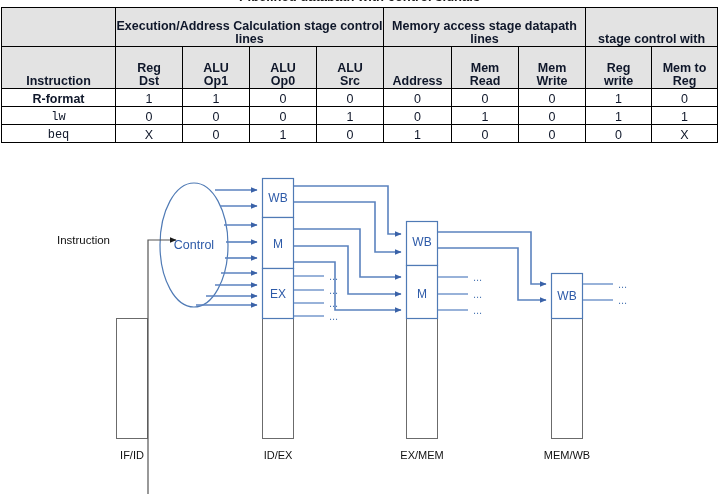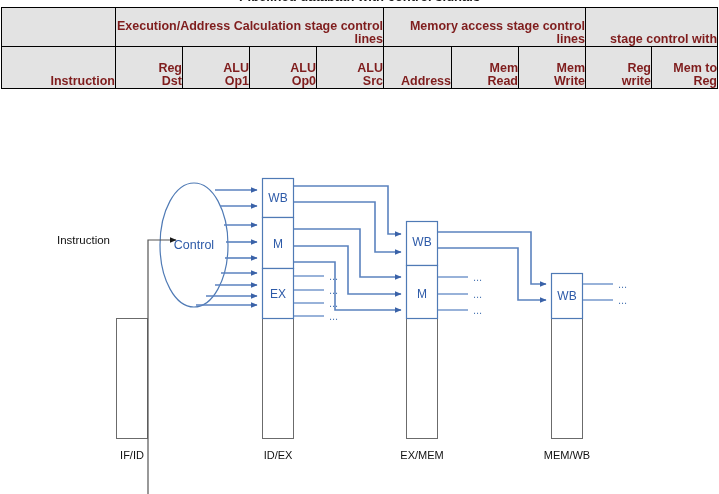--- a/index.html
+++ b/index.html
@@ -20,24 +20,24 @@
   
   .ctrl-table{
     position:absolute;left:1px;top:7px;
     border-collapse:collapse;
     table-layout:fixed;
     width:716px;
   }
   .ctrl-table td,.ctrl-table th{
     border:1px solid #000000;
     padding:0;
-    text-align:right;
+    text-align:center;
     vertical-align:bottom;
     font-size:12.5px;
-    color:#7f1d1d;
+    color:#0f172a;
     line-height:1.05;
   }
   .ctrl-table th{
     background:#e3e3e3;
     font-weight:bold;
   }
   .grp-head{height:38px;vertical-align:middle;padding:0 2px;}
   .sub-head{height:41px;padding-bottom:2px;}
   .corner{background:#e3e3e3;border:1px solid #000;}
   .instr-head{
@@ -73,21 +73,21 @@
         <col style="width:68px">
       <col style="width:67px">
         <col style="width:67px">
         <col style="width:66px">
       <col style="width:66px">
     </colgroup>
     <thead>
       <tr>
         <th class="corner"></th>
         <th class="grp-head" colspan="4">Execution/Address Calculation stage control lines</th>
-        <th class="grp-head" colspan="3">Memory access stage control lines</th>
+        <th class="grp-head" colspan="3">Memory access stage datapath lines</th>
         <th class="grp-head" colspan="2">stage control with</th>
       </tr>
       <tr>
         <th class="instr-head sub-head">Instruction</th>
         <th class="sub-head">
           <div>Reg</div>
           <div>Dst</div>
         </th>
         <th class="sub-head">
           <div>ALU</div>
@@ -117,20 +117,56 @@
           <div>Reg</div>
           <div>write</div>
         </th>
         <th class="sub-head">
           <div>Mem to</div>
           <div>Reg</div>
         </th>
       </tr>
     </thead>
     <tbody>
+      <tr>
+        <td class="instr-name bold">R-format</td>
+        <td class="row-cell">1</td>
+        <td class="row-cell">1</td>
+        <td class="row-cell">0</td>
+        <td class="row-cell">0</td>
+        <td class="row-cell">0</td>
+        <td class="row-cell">0</td>
+        <td class="row-cell">0</td>
+        <td class="row-cell">1</td>
+        <td class="row-cell">0</td>
+      </tr>
+      <tr>
+        <td class="instr-name mono">lw</td>
+        <td class="row-cell">0</td>
+        <td class="row-cell">0</td>
+        <td class="row-cell">0</td>
+        <td class="row-cell">1</td>
+        <td class="row-cell">0</td>
+        <td class="row-cell">1</td>
+        <td class="row-cell">0</td>
+        <td class="row-cell">1</td>
+        <td class="row-cell">1</td>
+      </tr>
+      <tr>
+        <td class="instr-name mono">beq</td>
+        <td class="row-cell">X</td>
+        <td class="row-cell">0</td>
+        <td class="row-cell">1</td>
+        <td class="row-cell">0</td>
+        <td class="row-cell">1</td>
+        <td class="row-cell">0</td>
+        <td class="row-cell">0</td>
+        <td class="row-cell">0</td>
+        <td class="row-cell">X</td>
+      </tr>
     </tbody>
   </table>
 
   <div class="diagram">
     <svg width="719" height="322" viewBox="0 0 719 322" xmlns="http://www.w3.org/2000/svg">
       <defs>
         <marker id="arw" markerWidth="7" markerHeight="6" refX="6.4" refY="3" orient="auto" markerUnits="userSpaceOnUse">
           <path d="M0,0 L7,3 L0,6 z" fill="#3a62a8"></path>
         </marker>
         <marker id="arwk" markerWidth="7" markerHeight="6" refX="6.4" refY="3" orient="auto" markerUnits="userSpaceOnUse">

